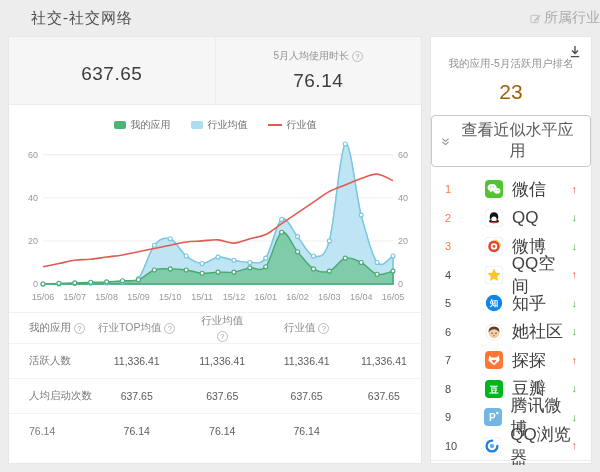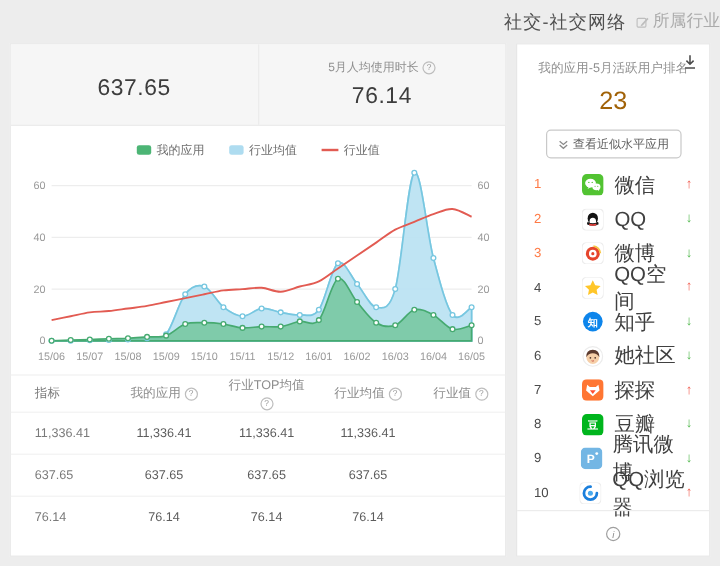--- a/index.html
+++ b/index.html
@@ -2,27 +2,27 @@
 <html><head>
 <meta charset="utf-8">
 <style>
   * { margin:0; padding:0; box-sizing:border-box; }
   html,body { width:600px; height:472px; }
   body {
     font-family:"Liberation Sans","DejaVu Sans",sans-serif;
     background:#ededed; color:#444; overflow:hidden;
     -webkit-font-smoothing:antialiased;
   }
-  .header { height:36px; display:flex; align-items:center; justify-content:flex-end; gap:8px; }
+  .header { height:36px; display:flex; align-items:center; justify-content:space-between; gap:8px;padding-left:31px; }
   .page-title { font-size:15px; color:#4f4f4f; letter-spacing:1px; }
   .title-tag { display:inline-flex; align-items:center; gap:3px; font-size:14px; color:#ababab; cursor:pointer; }
   .layout { display:flex; gap:8px; padding:0 8px; }
   .panel { background:#fff; border:1px solid #e7e7e7; height:428px; }
   .left-panel { width:414px; display:flex; flex-direction:column; }
-  .right-panel { flex:1; position:relative; display:flex; flex-direction:column;justify-content:flex-end; }
+  .right-panel { flex:1; position:relative; display:flex; flex-direction:column; }
 
   
   .stat-tabs { display:flex; height:68px; background:#f6f6f6; border-bottom:1px solid #ececec; }
   .stat-tab { flex:1; display:flex; flex-direction:column; align-items:center; justify-content:center;
               border-left:1px solid #ececec; cursor:pointer; }
   .stat-tab:first-child { border-left:none; }
   .stat-tab.active { background:#fff; margin-bottom:-1px; }
   .stat-label { font-size:10px; color:#909090; display:flex; align-items:center; gap:3px; }
   .stat-value { font-size:19px; color:#3d3d3d; margin-top:7px; letter-spacing:.5px; }
 
@@ -43,21 +43,21 @@
   .t-cell { display:flex; align-items:center; justify-content:center; gap:3px; }
   .t-cell:first-child { width:21%; justify-content:flex-start; padding-left:20px; color:#7a7a7a; }
   .t-cell:nth-child(2) { width:20%; } .t-cell:nth-child(3) { width:21.5%;flex-direction:column; }
   .t-cell:nth-child(4) { width:19.5%; } .t-cell:nth-child(5) { width:18%; }
 
   
   .dl-btn { position:absolute; top:8px; right:10px; cursor:pointer; line-height:0; }
   .rank-title { margin-top:20px; text-align:center; font-size:10.5px; color:#8f8f8f; }
   .rank-value { margin-top:9px; text-align:center; font-size:21px; color:#a16207; }
   .similar-btn { margin:11px auto 0; display:flex; align-items:center; gap:4px; background:#fff;
-                 border:1px solid #c9c9c9; border-radius:4px; padding:4px 9px; font-size:10px;
+                 border:1px solid #c9c9c9; border-radius:4px; padding:4px 9px; font-size:16px;
                  color:#5c5c5c; cursor:pointer; font-family:inherit; }
   .rank-list { margin-top:8px; }
   .rank-row { display:flex; align-items:center; height:28.5px; padding:0 14px; cursor:pointer; }
   .rank-num { width:14px; font-size:11px; color:#4a4a4a; }
   .rank-num.top { color:#ff7a45; }
   .app-icon { width:18px; height:18px; margin-left:26px; line-height:0; flex:none; }
   .app-name { margin-left:9px; font-size:17px; color:#404040; }
   .trend { margin-left:auto; font-size:11px; font-weight:bold; line-height:1; }
   .rp-footer { margin-top:auto; border-top:1px solid #ececec; padding:13px 0 0; margin-bottom:12px;
                display:flex; align-items:center; justify-content:center; gap:5px;
@@ -184,47 +184,46 @@
         <circle cx="320.3636363636364" cy="139.07692307692307" r="2" fill="#fff" stroke="#46aa70" stroke-width="1.1"></circle>
         <circle cx="336.27272727272725" cy="126.15384615384616" r="2" fill="#fff" stroke="#46aa70" stroke-width="1.1"></circle>
         <circle cx="352.1818181818182" cy="130.46153846153845" r="2" fill="#fff" stroke="#46aa70" stroke-width="1.1"></circle>
         <circle cx="368.09090909090907" cy="142.30769230769232" r="2" fill="#fff" stroke="#46aa70" stroke-width="1.1"></circle>
         <circle cx="384" cy="139.07692307692307" r="2" fill="#fff" stroke="#46aa70" stroke-width="1.1"></circle>
       </svg>
 
     <div class="m-table">
       <div class="t-row head" id="thead">
           <div class="t-cell">
-            <span>指标</span>
-          </div>
-          <div class="t-cell">
             <span>我的应用</span>
             <span class="qmark">?</span>
           </div>
           <div class="t-cell">
             <span>行业TOP均值</span>
             <span class="qmark">?</span>
           </div>
           <div class="t-cell">
             <span>行业均值</span>
             <span class="qmark">?</span>
           </div>
           <div class="t-cell">
             <span>行业值</span>
             <span class="qmark">?</span>
           </div>
         </div>
       <div id="tbody">
           <div class="t-row body">
+            <div class="t-cell">活跃人数</div>
             <div class="t-cell">11,336.41</div>
             <div class="t-cell">11,336.41</div>
             <div class="t-cell">11,336.41</div>
             <div class="t-cell">11,336.41</div>
           </div>
           <div class="t-row body">
+            <div class="t-cell">人均启动次数</div>
             <div class="t-cell">637.65</div>
             <div class="t-cell">637.65</div>
             <div class="t-cell">637.65</div>
             <div class="t-cell">637.65</div>
           </div>
           <div class="t-row body">
             <div class="t-cell">76.14</div>
             <div class="t-cell">76.14</div>
             <div class="t-cell">76.14</div>
             <div class="t-cell">76.14</div>

